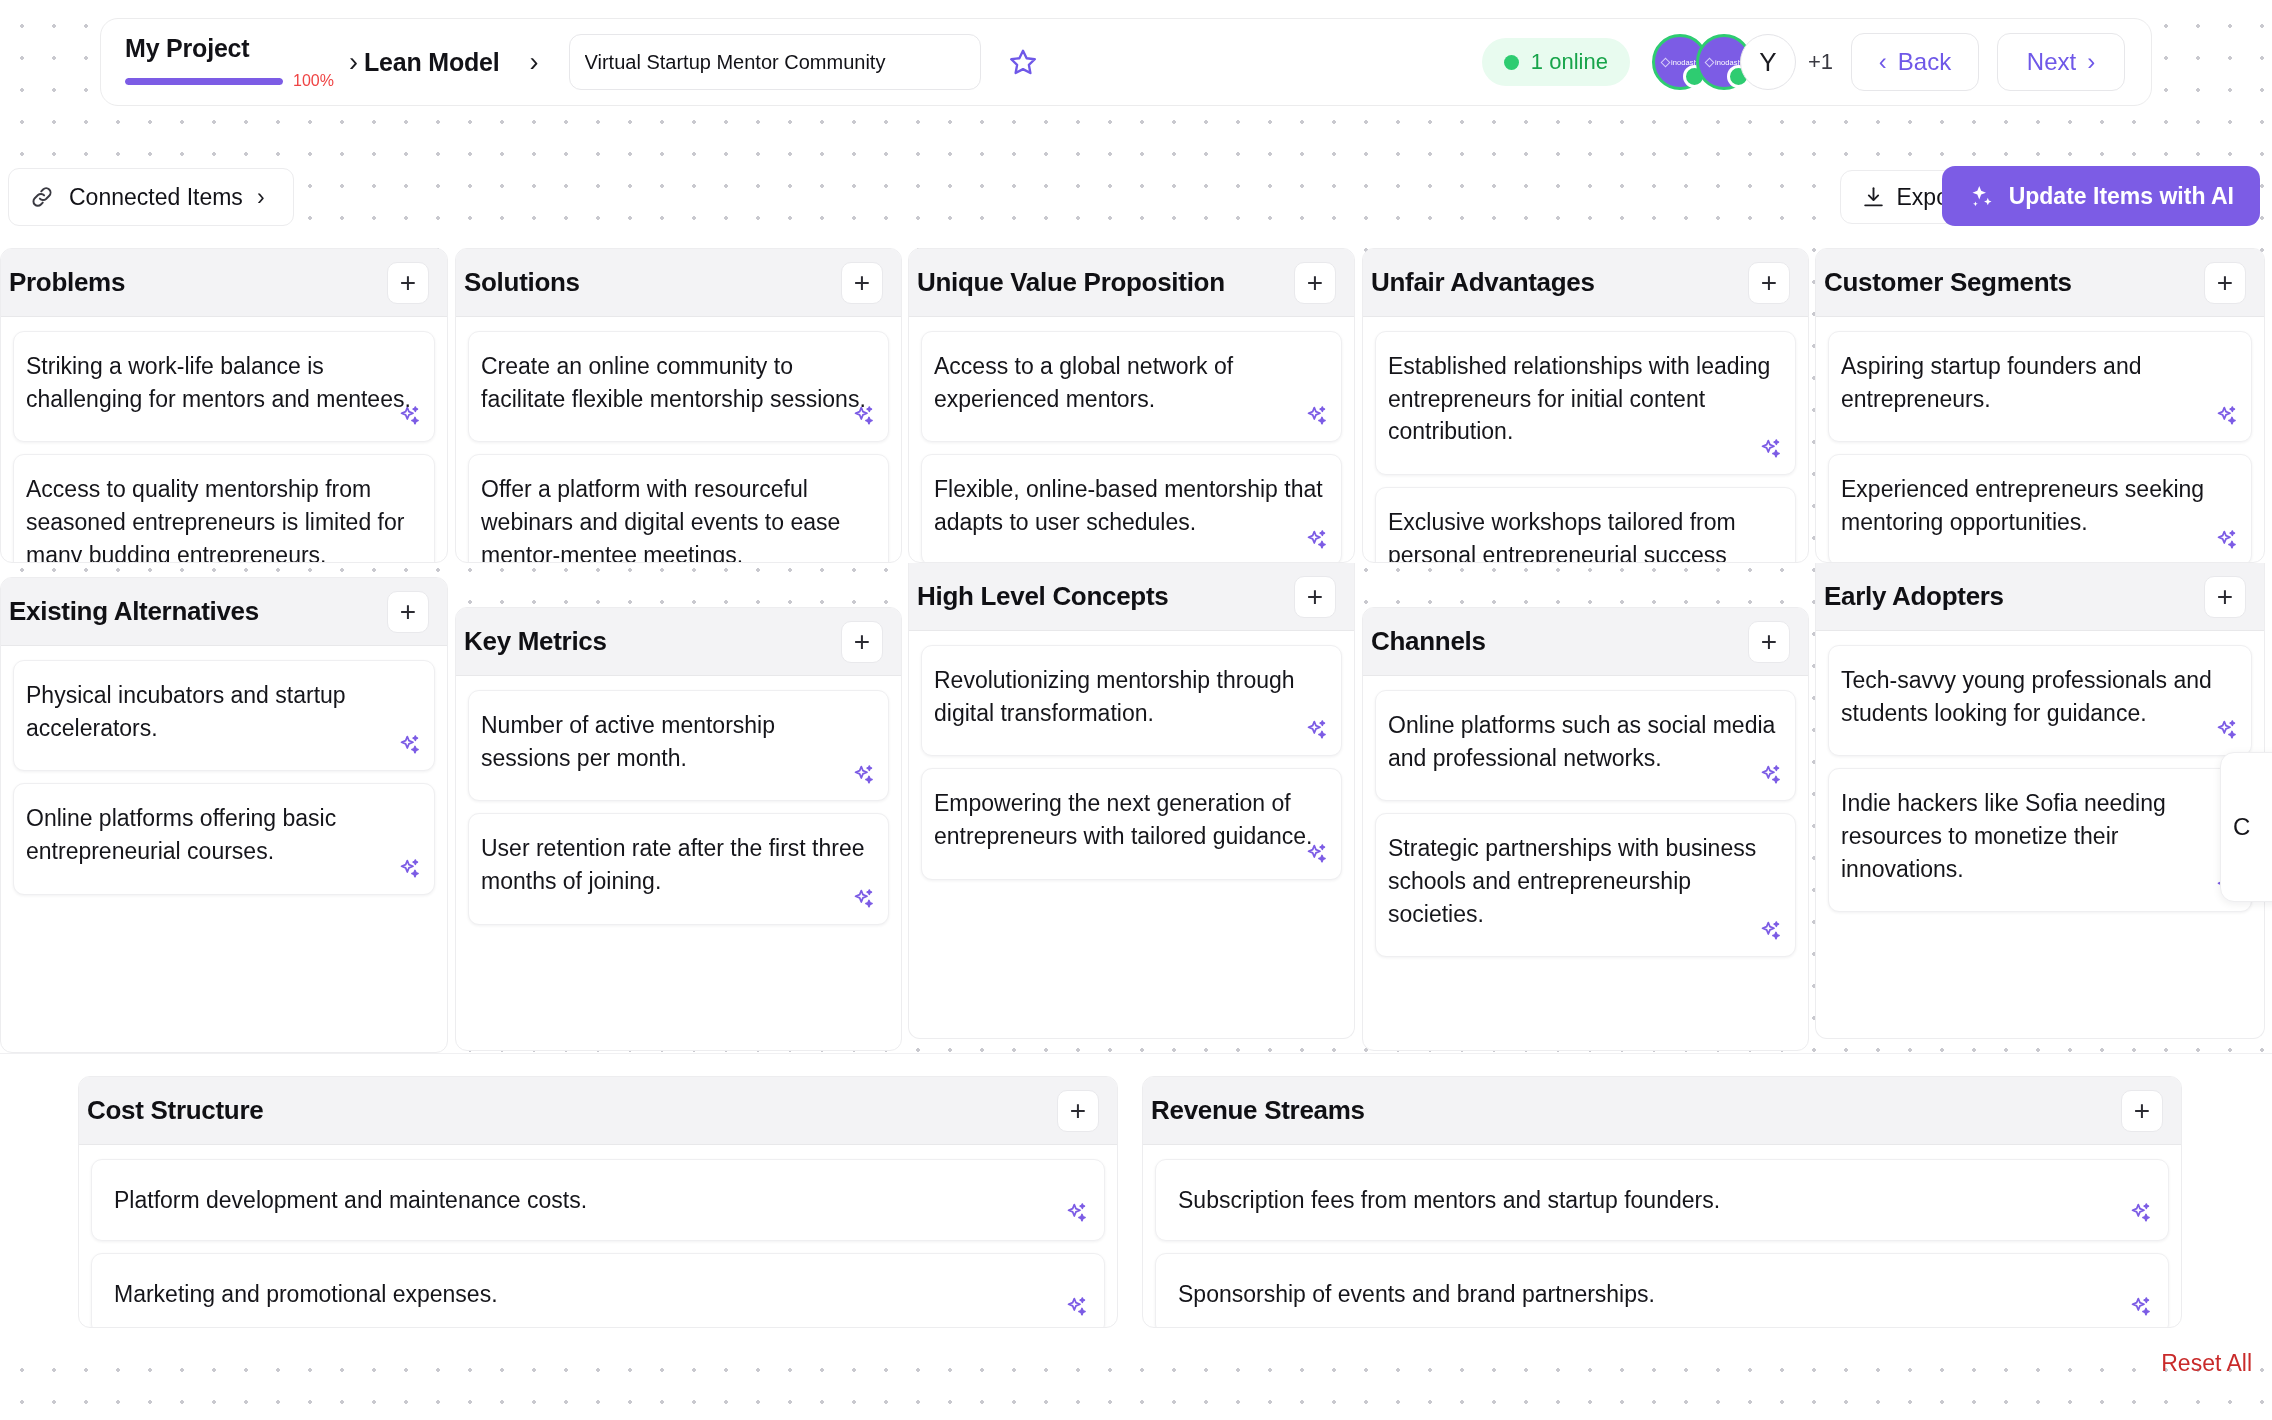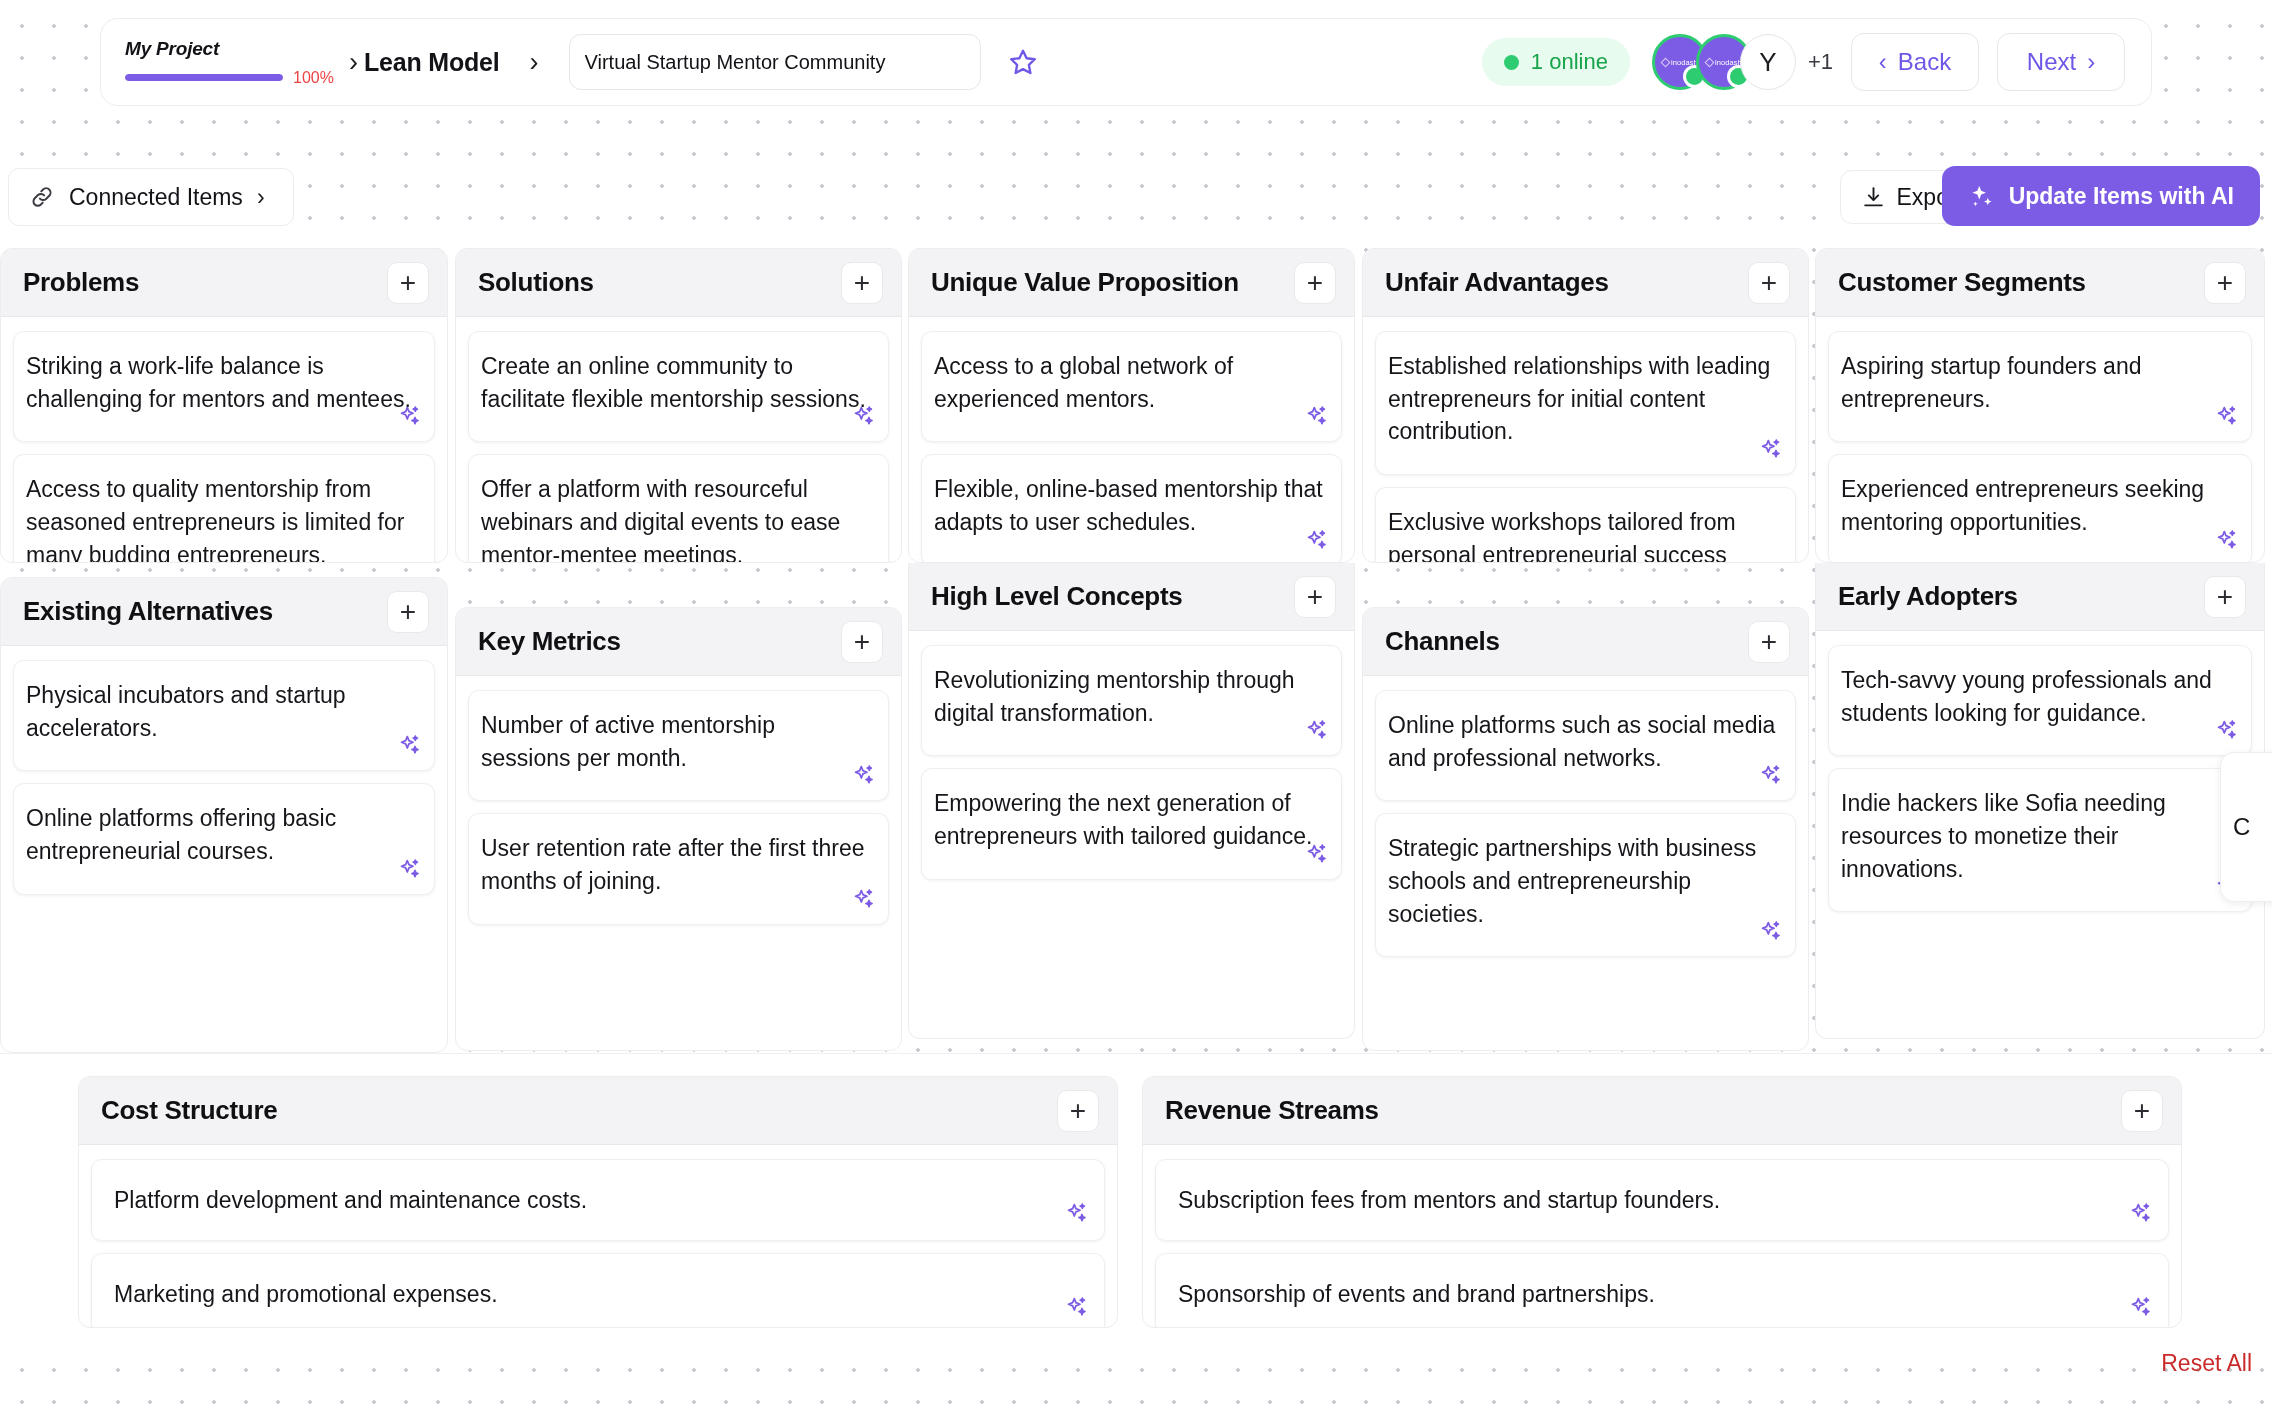--- a/index.html
+++ b/index.html
@@ -20,21 +20,21 @@
   
   .topbar {
     position: absolute; left: 100px; top: 18px;
     width: 2052px; height: 88px;
     background: #fff; border: 1px solid #ececed;
     border-radius: 18px;
     display: flex; align-items: center;
     padding: 0 26px 0 24px;
   }
   .crumb-proj { display: flex; flex-direction: column; justify-content: center; min-width: 218px; }
-  .crumb-proj .nm { font-size: 19px; font-weight: 700; color: #121217; letter-spacing: -.2px; font-style: italic; }
+  .crumb-proj .nm { font-size: 25px; font-weight: 700; color: #121217; letter-spacing: -.2px; }
   .crumb-proj .pr { display: flex; align-items: center; gap: 10px; margin-top: 9px; }
   .bar-track { width: 158px; height: 7px; background: #ece9fd; border-radius: 6px; overflow: hidden; }
   .bar-fill { height: 100%; background: #7c5ce5; border-radius: 6px; }
   .pct { font-size: 16px; color: #ef4444; }
   .chev { color: #1b1b20; font-size: 27px; line-height: 1; font-weight: 400; padding: 0 6px; }
   .crumb-model { font-size: 25px; font-weight: 700; color: #121217; letter-spacing: -.2px; }
   .title-input {
     width: 412px; height: 56px;
     border: 1px solid #e7e7ea; border-radius: 12px;
     background: #fff; color: #121217;
@@ -110,21 +110,21 @@
   .canvas { position: absolute; left: 0; top: 248px; width: 2272px; height: 805px; }
   .col { position: absolute; top: 0; display: flex; flex-direction: column; gap: 14px; }
   .panel {
     background: #fff; border: 1px solid #ededef;
     border-radius: 12px; overflow: hidden;
     display: flex; flex-direction: column;
   }
   .phead {
     background: #f3f3f5; border-bottom: 1px solid #e8e8ea;
     height: 68px; display: flex; align-items: center;
-    justify-content: space-between; padding: 0 18px 0 22px;
+    justify-content: space-between; padding: 0 18px 0 8px;
     flex: 0 0 auto;
   }
   .ptitle { font-size: 26px; font-weight: 700; color: #101014; letter-spacing: -.3px; }
   .addbtn {
     width: 42px; height: 42px; background: #fff;
     border: 1px solid #e9e9ec; border-radius: 10px;
     display: flex; align-items: center; justify-content: center;
     font-size: 28px; color: #2b2b32; cursor: pointer; line-height: 1;
     font-family: "Liberation Sans", sans-serif;
   }

